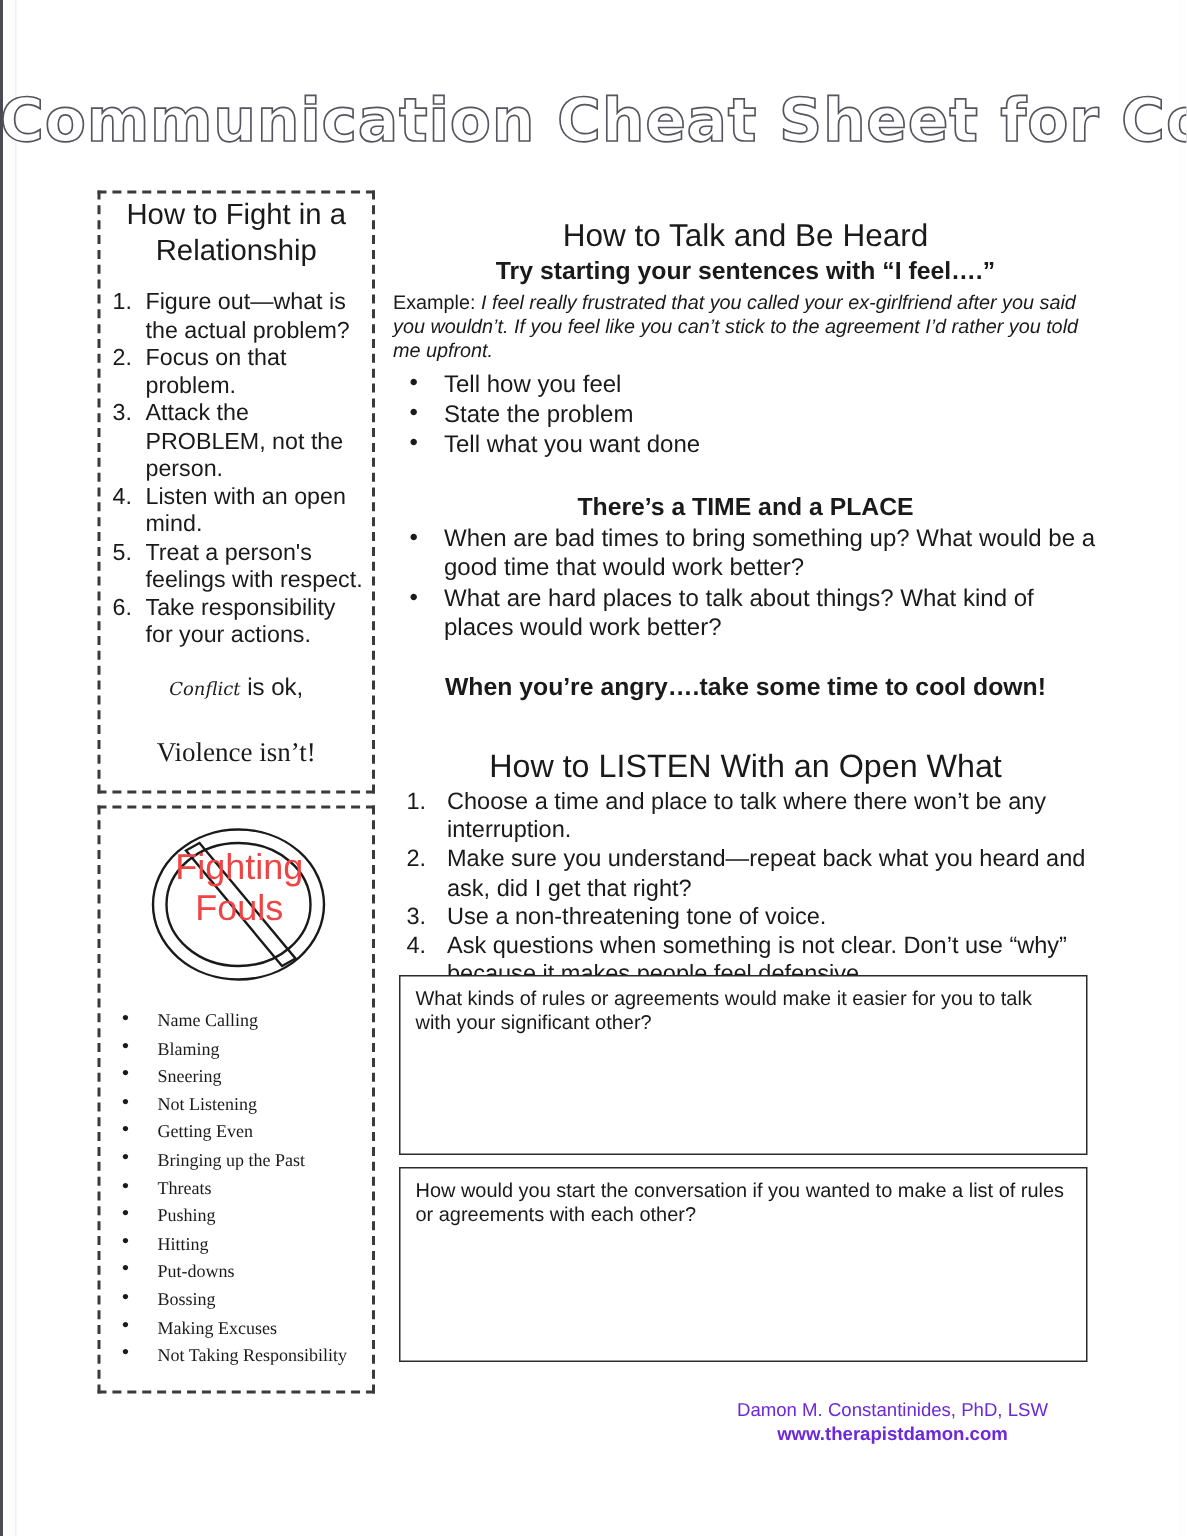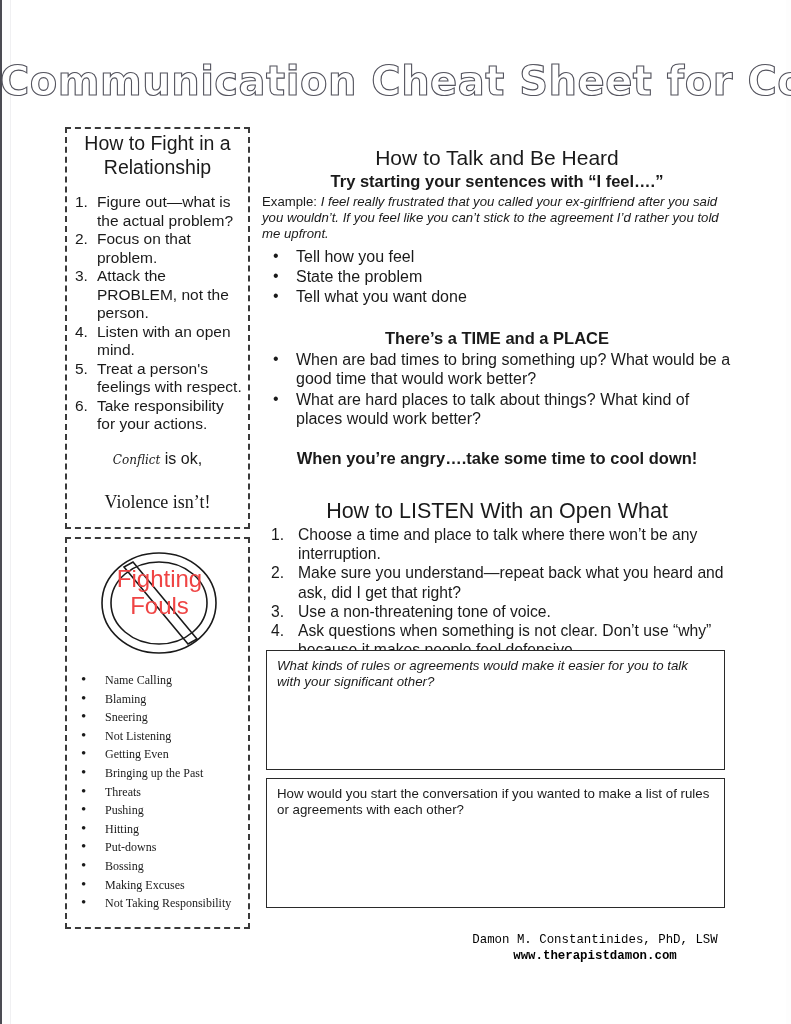--- a/index.html
+++ b/index.html
@@ -248,21 +248,21 @@
     width: 22px;
   }
 
   
   .answer-box {
     position: absolute;
     border: 1.4px solid #2a2a2a;
     box-sizing: border-box;
     background: #fff;
   }
-  #answer-box-1 { left: 266px; top: 650px; width: 459px; height: 120px; font-style: italic; }
+  #answer-box-1 { left: 266px; top: 650px; width: 459px; height: 120px; }
   #answer-box-2 { left: 266px; top: 778px; width: 459px; height: 130px; }
   .answer-prompt {
     font-size: 13.3px;
     line-height: 16px;
     margin: 7px 10px 0 10px;
   }
 
   
   .footer-left {
     position: absolute;
@@ -271,22 +271,21 @@
     color: #2b2b2b;
   }
   .footer-left .ital { font-style: italic; }
   .footer-right {
     position: absolute;
     left: 460px; top: 932px;
     width: 270px;
     text-align: center;
     font-size: 12.4px;
     line-height: 16px;
-    color: #000000;
-    font-family: Liberation Mono, monospace;
+    color: #6d28d9;
   }
   .footer-right .url { font-weight: bold; }
 </style>
 </head>
 <body>
 
 <div id="page">
 
   <div class="scan-edge-left"></div>
   <div class="page-sheet"></div>

